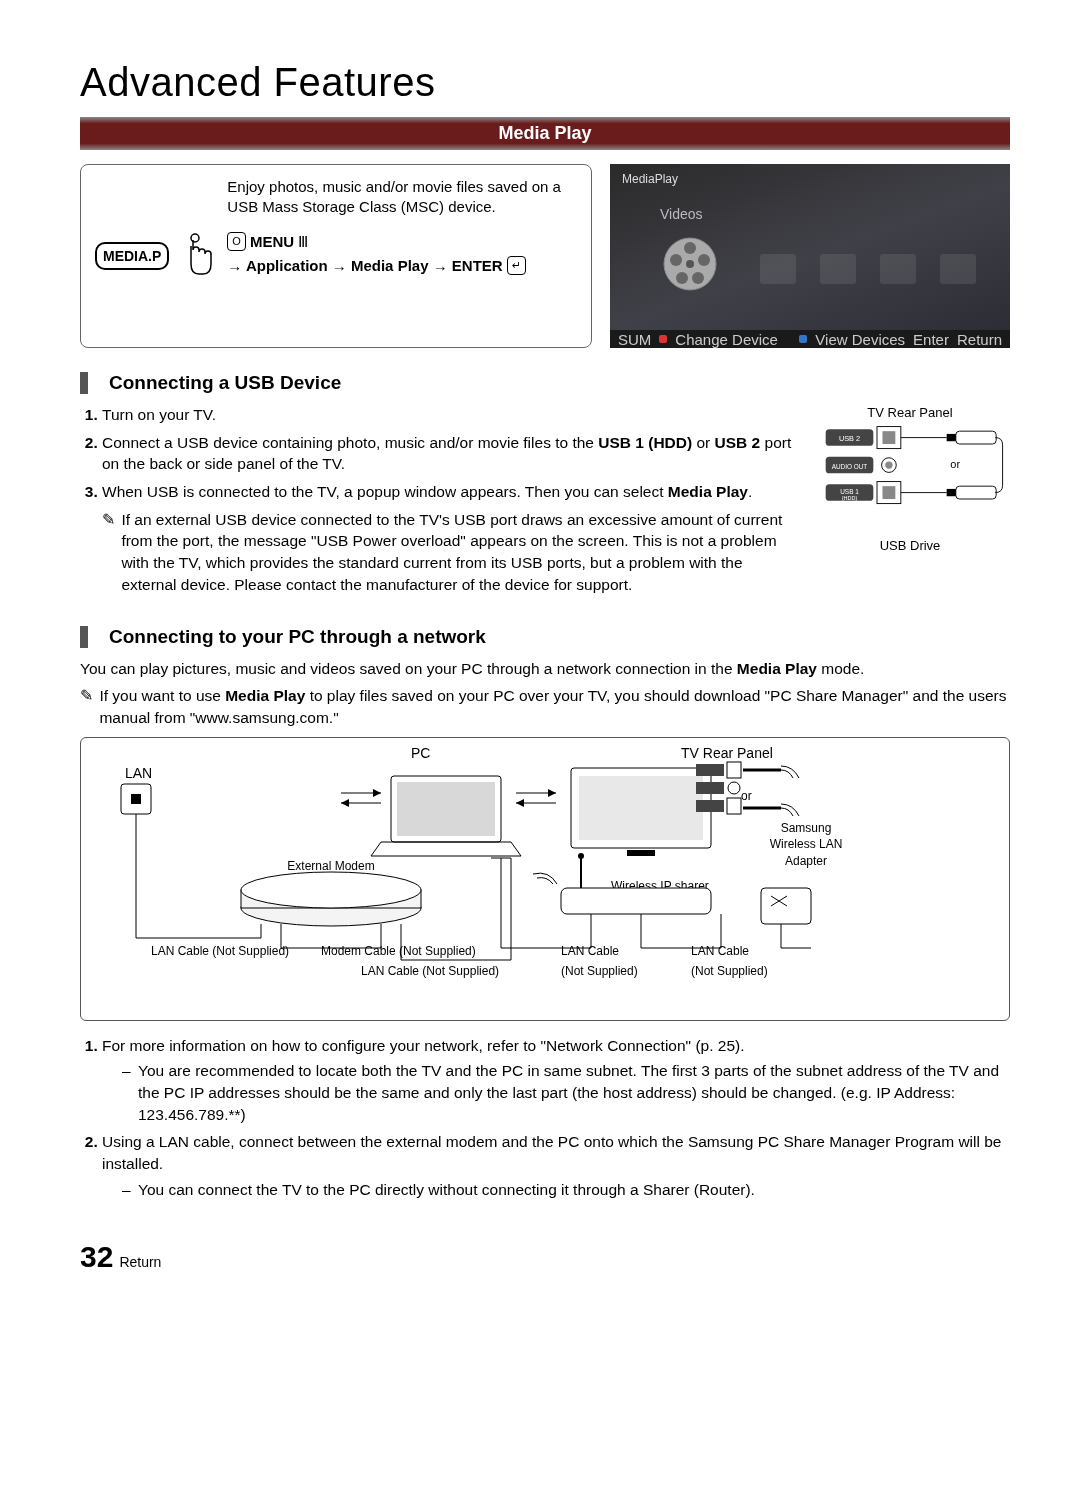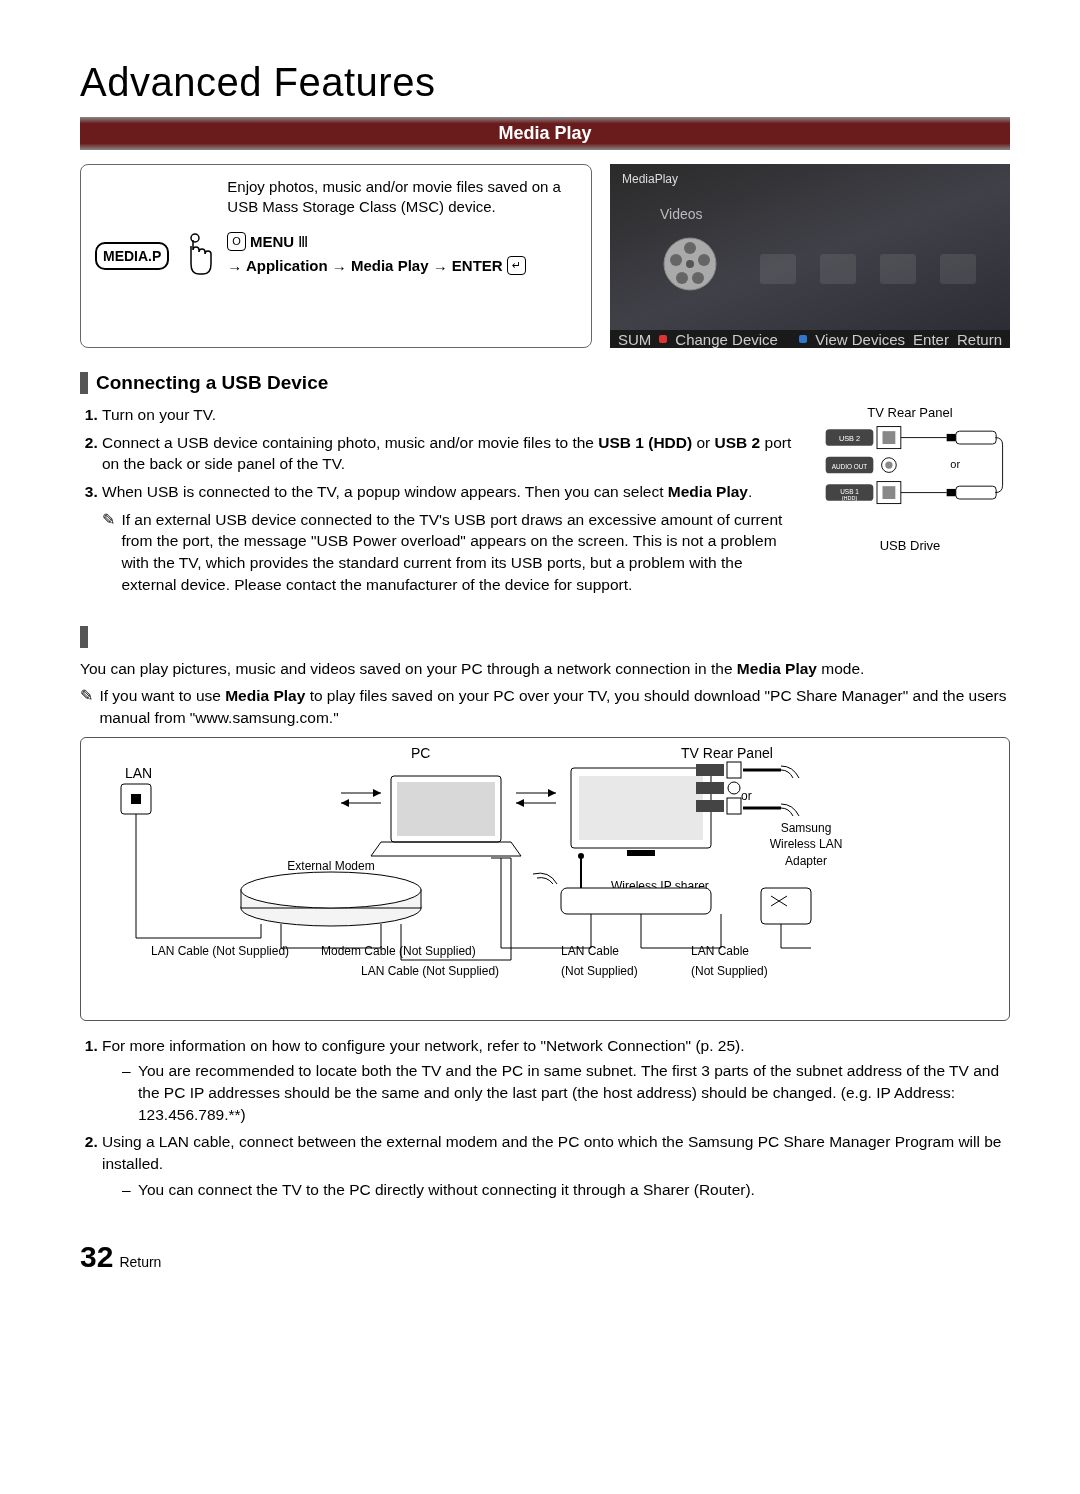--- a/index.html
+++ b/index.html
@@ -101,21 +101,21 @@
   .dot-a { width: 8px; height: 8px; background: #d33; border-radius: 2px; }
   .dot-d { width: 8px; height: 8px; background: #37c; border-radius: 2px; }
   .reel {
     position: absolute; left: 50px; top: 70px; width: 60px; height: 60px;
   }
   .ico-sq {
     position: absolute; top: 90px; width: 36px; height: 30px;
     background: rgba(180,180,180,0.15); border-radius: 3px;
   }
   .subhead {
-    display: flex; align-items: center; gap: 8px; margin: 24px 0 10px 0;
+    display: flex; align-items: center; gap: 21px; margin: 24px 0 10px 0;
   }
   .subhead-bar {
     width: 8px; height: 22px; background: #555;
   }
   .subhead-text {
     font-weight: bold; font-size: 19px;
   }
   .content {
     font-size: 15.5px; line-height: 1.4;
   }
@@ -262,20 +262,21 @@
     </ol>
     <div class="note-row">
       <span class="note-icon"></span>
       <span>If an external USB device connected to the TV's USB port draws an excessive amount of current from the port, the message "USB Power overload" appears on the screen. This is not a problem with the TV, which provides the standard current from its USB ports, but a problem with the external device. Please contact the manufacturer of the device for support.</span>
     </div>
     <div class="clear"></div>
   </div>
 
   <div class="subhead">
     <div class="subhead-bar"></div>
+    <div class="subhead-text">Connecting to your PC through a network</div>
   </div>
 
   <div class="content">
     <div>
       <span>You can play pictures, music and videos saved on your PC through a network connection in the </span><b>Media Play</b><span> mode.</span>
     </div>
     <div class="note-row" style="margin-left:0">
       <span class="note-icon"></span>
       <span>
         <span>If you want to use </span><b>Media Play</b><span> to play files saved on your PC over your TV, you should download "PC Share Manager" and the users manual from "www.samsung.com."</span>

